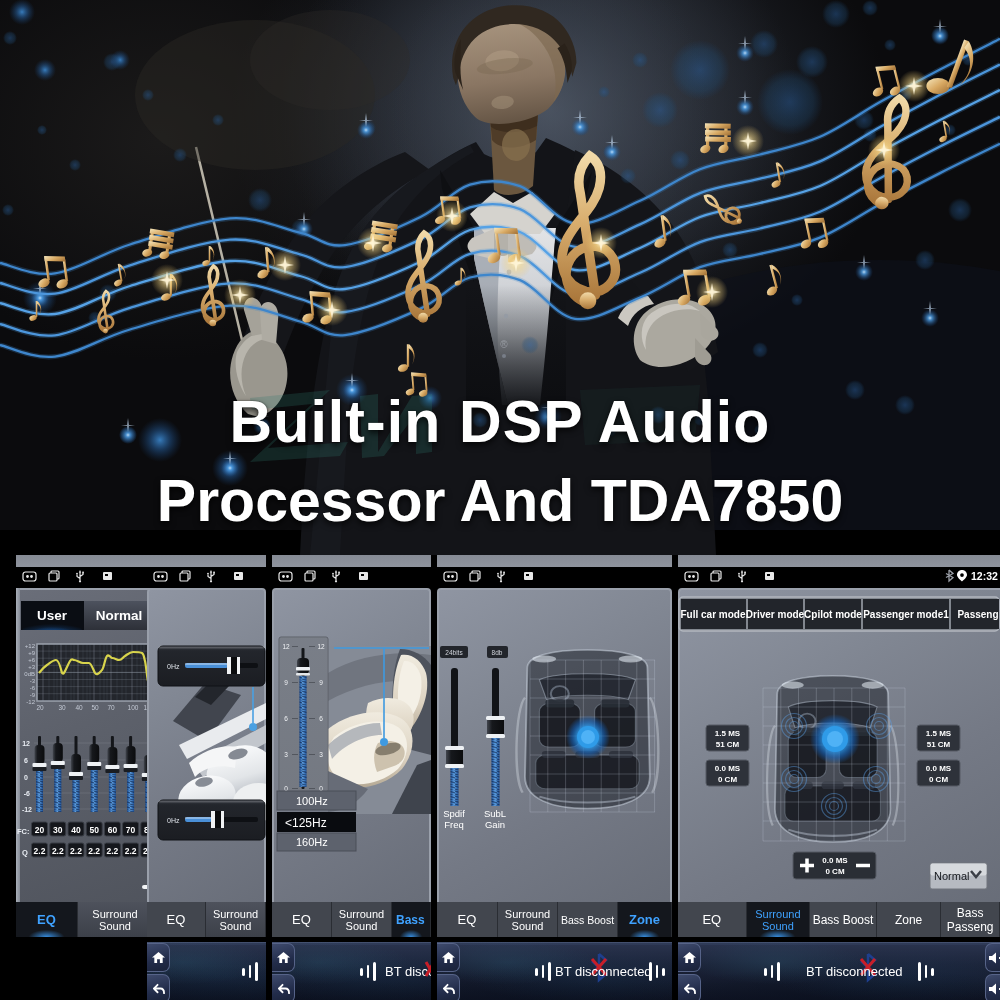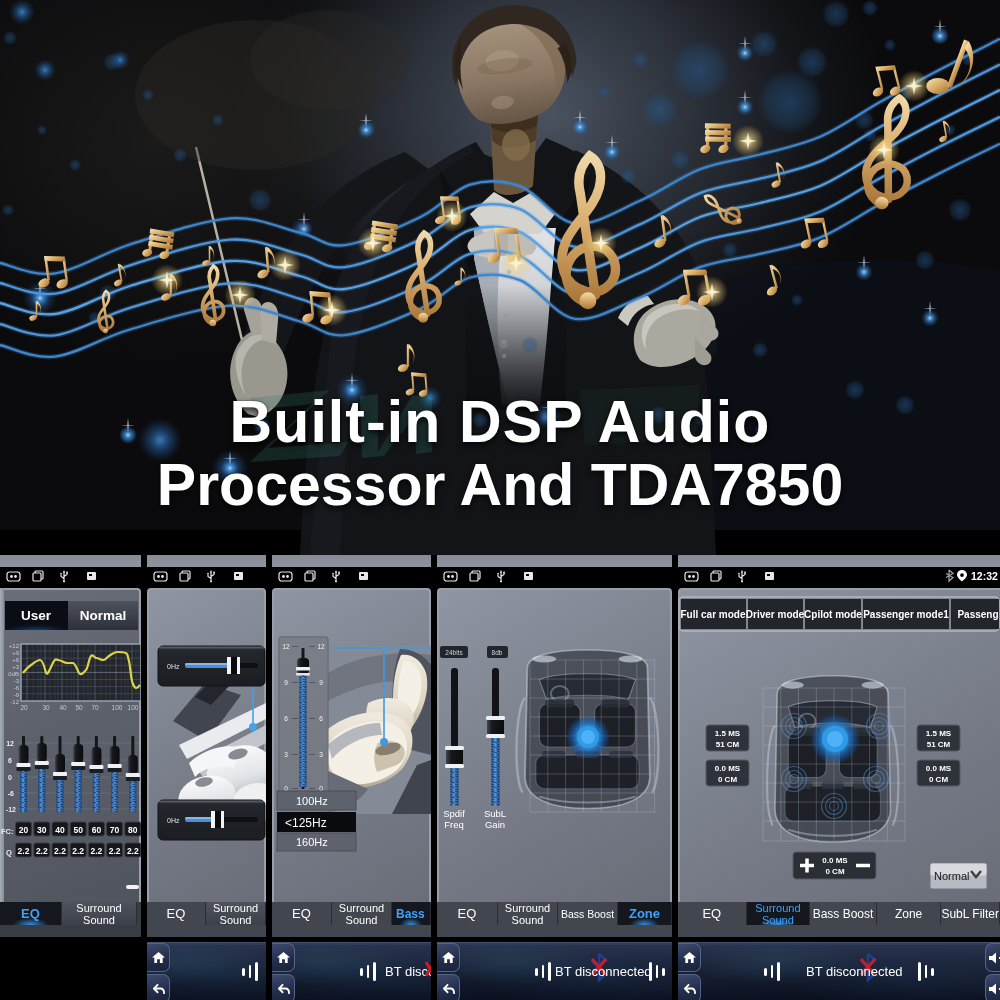--- a/index.html
+++ b/index.html
@@ -3,21 +3,21 @@
 html,body{margin:0;padding:0;background:#000;width:1000px;height:1000px;overflow:hidden;font-family:"Liberation Sans",sans-serif;}
 #page{position:relative;width:1000px;height:1000px;background:#000;}
 #top{position:absolute;left:0;top:0;width:1000px;height:555px;overflow:hidden;background:#0a0a0c;}
 #headline{position:absolute;left:0;top:394px;width:1000px;text-align:center;color:#fff;font-weight:bold;line-height:56px;font-size:59px;letter-spacing:0px;text-shadow:0 3px 6px rgba(0,0,0,.75), 0 0 2px rgba(0,0,0,.5);}
 #bottom{position:absolute;left:0;top:555px;width:1000px;height:445px;background:#000;}
 .panel{position:absolute;top:0;height:445px;overflow:hidden;}
 .pstrip{position:absolute;left:0;top:0;width:100%;height:12px;background:linear-gradient(#868b95,#8f949e);}
 .sbar{position:absolute;left:0;top:12px;width:100%;height:18px;background:#000;}
 .pbody{position:absolute;left:0;top:33px;right:0;bottom:63px;background:linear-gradient(150deg,#8f95a2 0%,#818793 30%,#747985 60%,#666b76 100%);border:2px solid #9aa0ab;border-radius:4px;box-sizing:border-box;}
 .tabrow{position:absolute;left:0;height:35px;background:#383c44;display:flex;}
-.tab{height:23px;display:flex;align-items:center;justify-content:center;color:#fff;text-align:center;border-right:1px solid #2a2d33;}
+.tab{height:35px;display:flex;align-items:center;justify-content:center;color:#fff;text-align:center;border-right:1px solid #2a2d33;}
 .tabsel{background:#14171d;color:#3fa2ff;position:relative;}
 .tabsel:after{content:"";position:absolute;left:22%;right:22%;bottom:0;height:7px;background:radial-gradient(ellipse at 50% 100%, rgba(60,160,255,.85), rgba(60,160,255,0) 72%);}
 .navbar{position:absolute;left:0;bottom:0;width:100%;height:58px;background:linear-gradient(#2b3550 0%,#1b2338 40%,#0e1322 100%);}
 .navtex{position:absolute;inset:0;background:linear-gradient(rgba(130,150,190,.28) 0 1px, rgba(70,90,130,.18) 1px 3px, transparent 3px),radial-gradient(ellipse 90px 22px at 30% 35%, rgba(50,110,135,.22), transparent),radial-gradient(ellipse 130px 28px at 68% 60%, rgba(35,80,120,.18), transparent),radial-gradient(ellipse 200px 40px at 50% 110%, rgba(10,16,30,.8), transparent);}
 .nbtn{position:absolute;left:0;width:23px;height:29px;background:linear-gradient(165deg,#3e4a6c,#222c4a 60%,#1a2238);border:1px solid #566388;border-left:none;border-radius:0 7px 7px 0;display:flex;align-items:center;justify-content:center;box-sizing:border-box;}
 .volico{position:absolute;display:flex;align-items:center;gap:4px;}
 .volico i{display:block;background:#fff;width:2.5px;border-radius:1.5px;}
 .bttext{position:absolute;color:#fff;font-size:13px;white-space:nowrap;}
 .statico{position:absolute;top:2px;}
 .abs{position:absolute;}
@@ -318,26 +318,26 @@
 <use href="#sparkg" transform="translate(884,150)"></use>
 <use href="#sparkg" transform="translate(914,86)"></use>
 <use href="#sparkg" transform="translate(712,292)"></use>
 <use href="#sparkg" transform="translate(452,216)"></use>
 <use href="#sparkg" transform="translate(332,310)"></use>
 <use href="#sparkg" transform="translate(240,295)"></use>
         </g>
 </svg>
 <div id="headline">
         <div style="letter-spacing:1.1px;">Built-in DSP Audio</div>
-        <div style="margin-top:7px;">Processor And TDA7850</div>
+        <div style="margin-top:23px;">Processor And TDA7850</div>
       </div>
 </div>
 <div id="bottom">
 
-<div class="panel" id="p1" style="left:0;width:141px;text-decoration:underline;">
+<div class="panel" id="p1" style="left:16px;width:141px;text-decoration:underline;">
 <div class="pstrip"></div>
         <div class="sbar">
           <svg class="statico" style="left:6px" width="100" height="14" viewBox="0 0 100 14">
             <g fill="none" stroke="#e8e8e8" stroke-width="1.2">
               <rect x="1" y="3" width="13" height="9" rx="2.5"></rect>
               <circle cx="5.5" cy="7.5" r="0.8" fill="#e8e8e8"></circle>
               <circle cx="9.5" cy="7.5" r="0.8" fill="#e8e8e8"></circle>
               <rect x="29" y="2" width="8" height="8" rx="1"></rect>
               <rect x="27" y="4" width="8" height="8" rx="1" fill="#000"></rect>
               <path d="M58,3 v8.5 M58,9.5 l-3,-2 v-2 M58,7.5 l3,-2 v-1.5"></path>
@@ -1031,21 +1031,21 @@
 <rect x="252.5" y="308.5" width="56" height="12" rx="2" fill="#d6d9dd"></rect>
 <text x="256" y="325" font-size="11" fill="#15181d">Normal</text>
 <path d="M293,316 L298,322 L303,316" fill="none" stroke="#3c4048" stroke-width="2.5"></path>
 </svg>
         </div>
 <div class="tabrow" style="top:347px;width:322px;height:35px;background:#42464e;">
 <div class="tab" style="width:68px;font-size:13px;">EQ</div>
 <div class="tab tabsel" style="width:63px;font-size:11px;line-height:12px;">Surround<br>Sound</div>
 <div class="tab" style="width:66px;font-size:12px;">Bass Boost</div>
 <div class="tab" style="width:64px;font-size:12px;">Zone</div>
-<div class="tab" style="width:58px;font-size:12px;">SubL Filter</div>
+<div class="tab" style="width:58px;font-size:12px;">Bass Passeng</div>
 </div>
 <div class="navbar">
           <div class="navtex"></div>
 <div class="nbtn" style="top:1px;">
             <svg width="15" height="13" viewBox="0 0 16 14">
               <path d="M8,1 L15,7 H12.5 V13 H9.5 V9 H6.5 V13 H3.5 V7 H1 Z" fill="#fff"></path>
             </svg>
           </div>
 <div class="nbtn" style="top:32px;">
             <svg width="15" height="12" viewBox="0 0 16 13">

